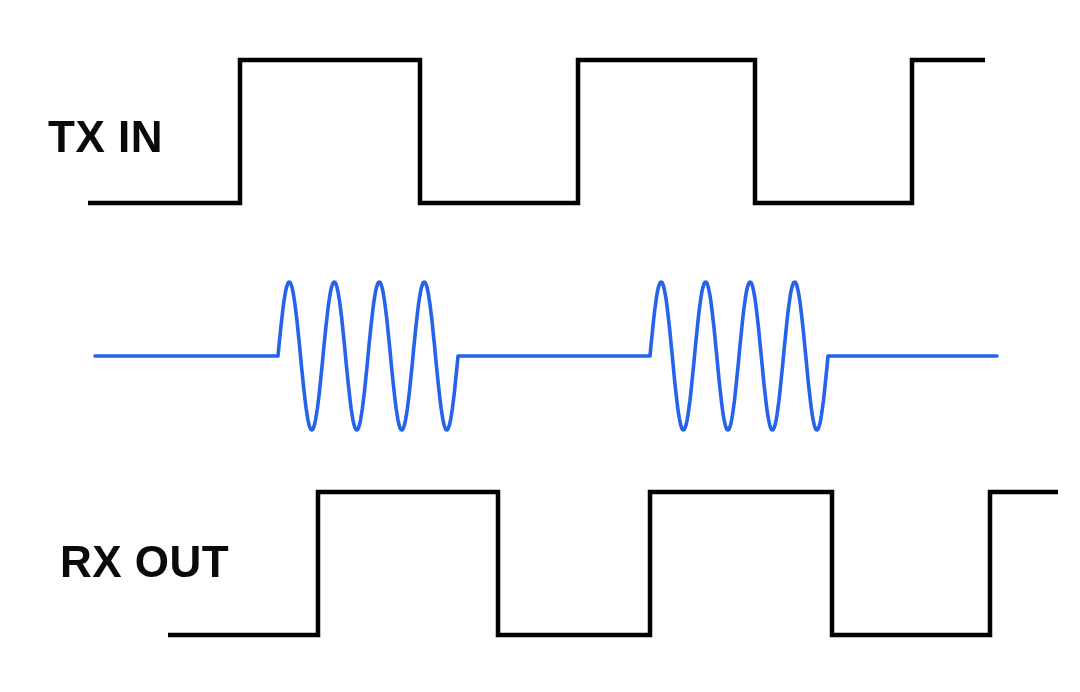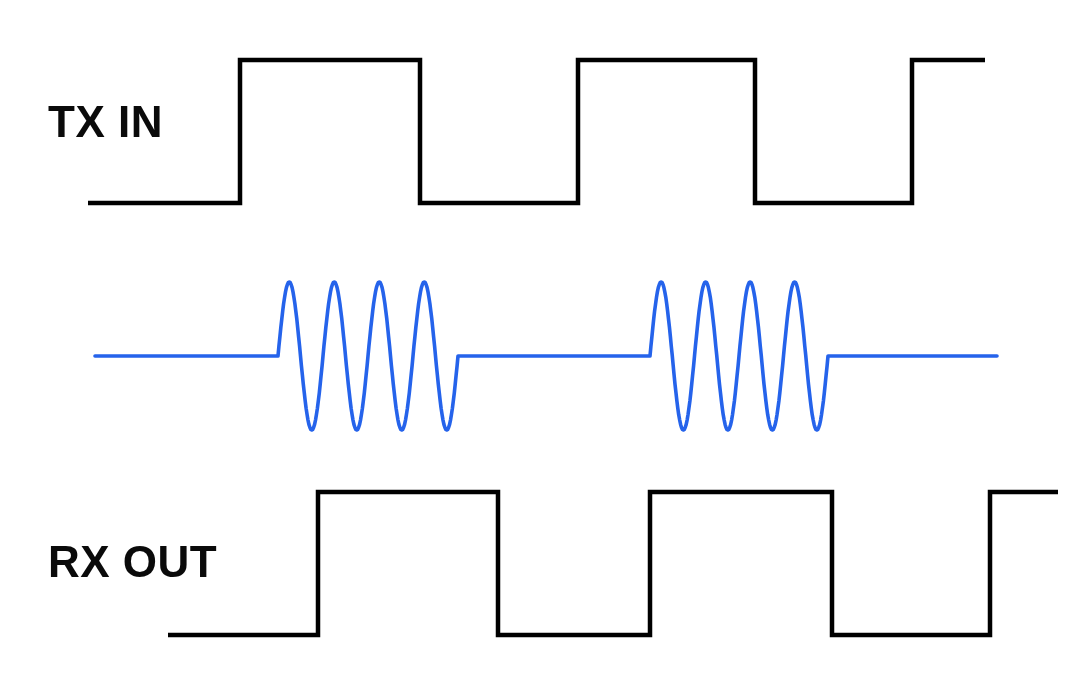--- a/index.html
+++ b/index.html
@@ -28,22 +28,22 @@
   .sig-label {
     position: absolute;
     font-weight: 700;
     font-size: 44px;
     line-height: 1.2;
     letter-spacing: 0.5px;
     color: #0a0a0a;
     white-space: nowrap;
     user-select: none;
   }
-  #tx-label { left: 48px; top: 96px; }
-  #rx-label { left: 48px; top: 536px; text-align: center; }
+  #tx-label { left: 48px; top: 111px; }
+  #rx-label { left: 60px; top: 536px; text-align: center; }
   .square-wave {
     fill: none;
     stroke-width: 4.5;
     stroke-linejoin: miter;
     stroke-linecap: butt;
   }
   .carrier-wave {
     fill: none;
     stroke-width: 3.6;
     stroke-linejoin: round;

